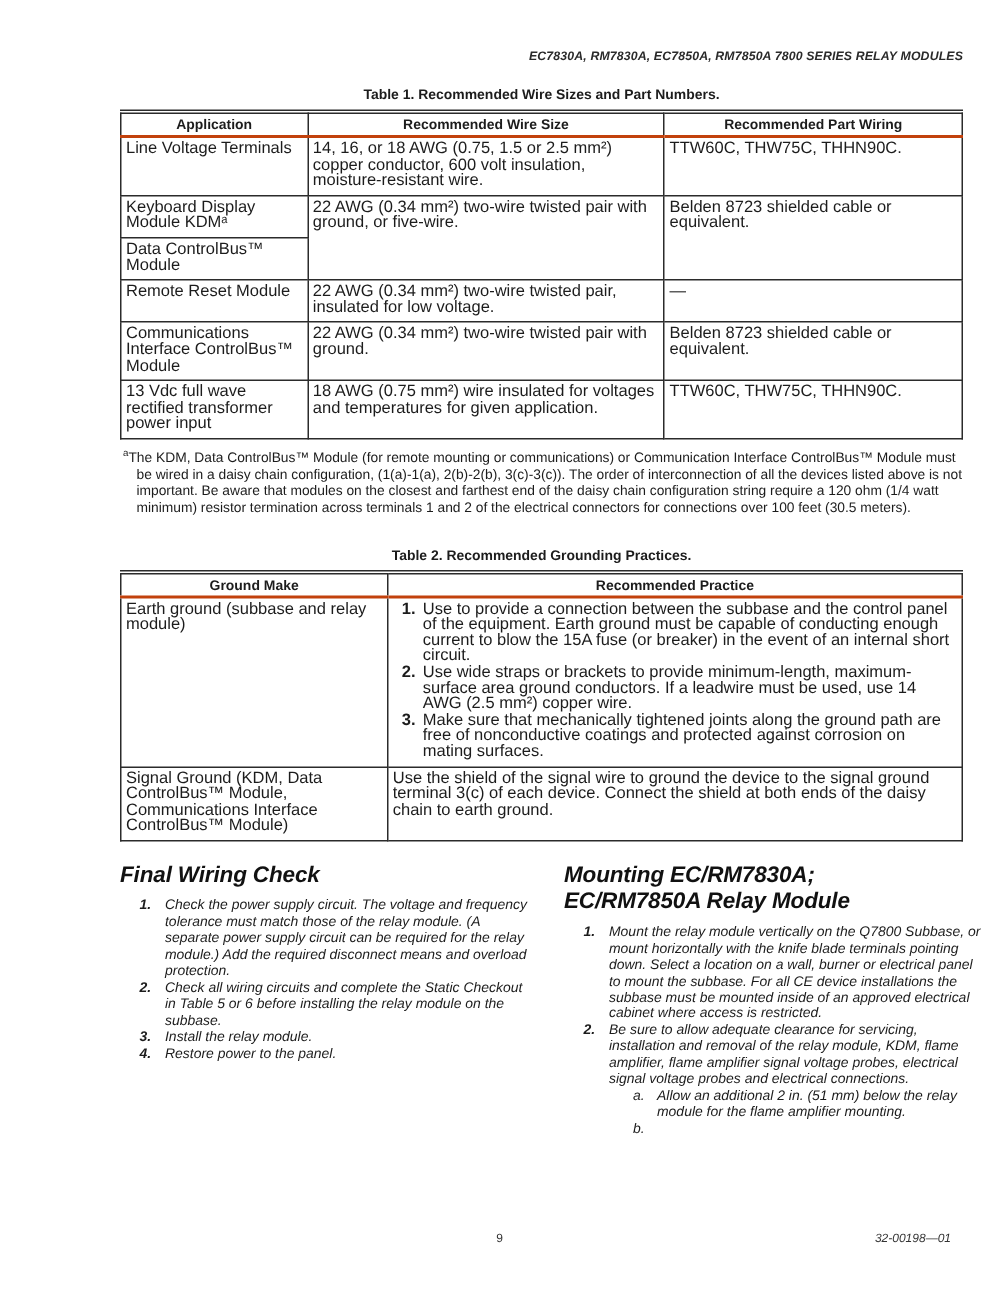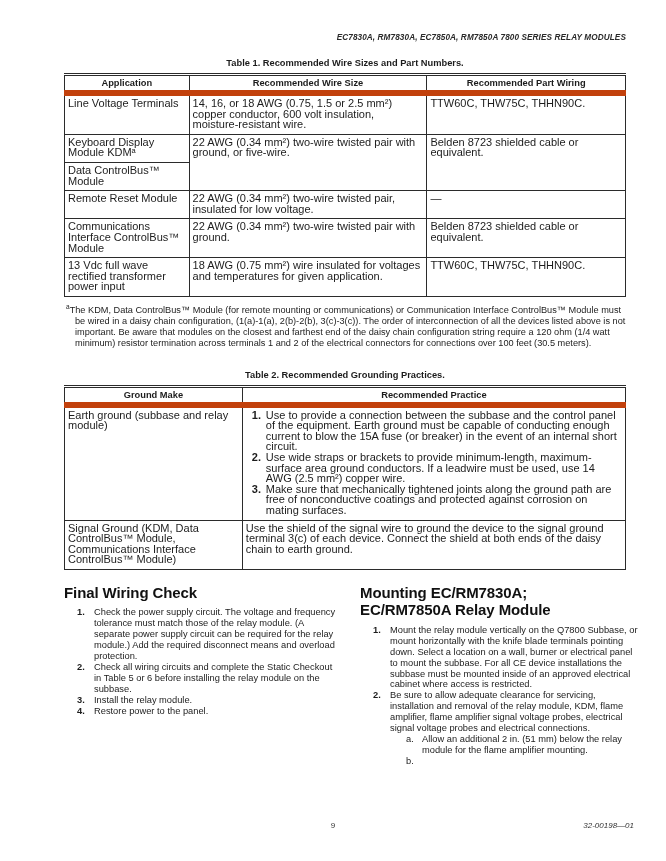--- a/index.html
+++ b/index.html
@@ -2,56 +2,56 @@
 <html><head>
 <meta charset="utf-8">
 <style>
   * { margin:0; padding:0; box-sizing:border-box; }
   html,body { background:#e8e8e8; }
   .page {
     position:relative; width:666px; height:861px; background:#ffffff;
     font-family:"Liberation Sans","DejaVu Sans",sans-serif;
     color:#1c1c1c; overflow:hidden; margin:0 auto;
   }
-  .content { position:absolute; left:64px; top:0; width:562px; }
+  .content { position:absolute; left:80px; top:0; width:562px; }
 
   .doc-header {
     padding-top:33px; text-align:right;
     font-style:italic; font-weight:bold; font-size:8.2px; color:#2a2a2a;
     letter-spacing:.1px;
   }
 
   .tbl-title { text-align:center; font-weight:bold; font-size:9.3px; }
   .t1 { margin-top:16px; margin-bottom:5px; }
   .t2 { margin-top:21px; margin-bottom:5px; }
 
   .topline { border-top:1px solid #2b2b2b; margin-bottom:1px; }
 
   table.tbl { width:100%; border-collapse:collapse; table-layout:fixed; }
   table.tbl, .tbl th, .tbl td { border:1px solid #2b2b2b; }
   .tbl th {
     font-size:9.3px; font-weight:bold; text-align:center;
-    padding:2px 2px; border-bottom:6px solid #c2410c;
+    padding:2px 2px; border-bottom:2px solid #c2410c;
   }
   .tbl td {
     font-size:11px; line-height:10.6px; vertical-align:top;
     padding:2px 4px 4px 3px;
   }
 
   .footnote {
     margin-top:5px; font-size:9.2px; line-height:10.9px;
     padding-left:11px; text-indent:-9px; text-align:left;
   }
   .footnote sup { font-size:6.5px; }
 
   .pli { display:flex; }
   .pli .n { font-weight:bold; flex:none; width:20px; padding-left:6px; }
   .pli .t { flex:1; }
 
-  .columns { display:flex; margin-top:14px; }
+  .columns { display:flex; margin-top:14px;font-style:italic; }
   .col-left  { width:272px; flex:none; }
   .col-right { width:278px; flex:none; margin-left:24px; }
   .sec-title { font-size:15px; font-weight:bold; letter-spacing:-.1px;
                line-height:17.5px; margin-bottom:6px; color:#111; }
   .oli { display:flex; font-size:9.3px; line-height:10.9px; }
   .oli .n { font-weight:bold; flex:none; width:17px; margin-left:13px; }
   .oli .t { flex:1; }
   .subli { display:flex; margin-left:3px; }
   .subli .n { font-weight:normal; flex:none; width:16px; }
   .subli .t { flex:1; }

